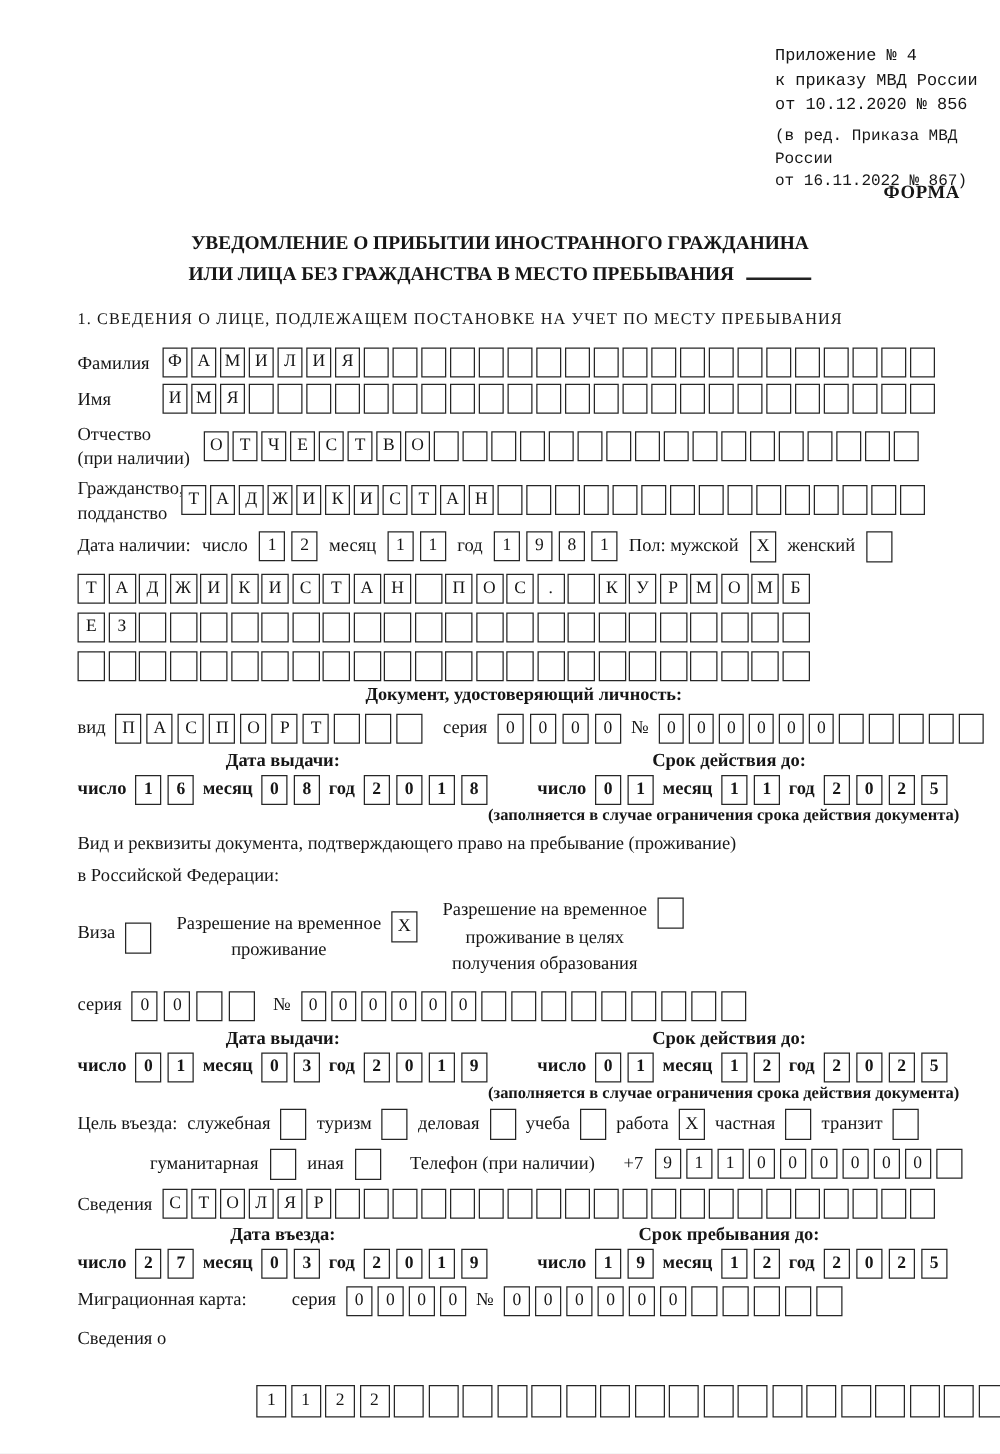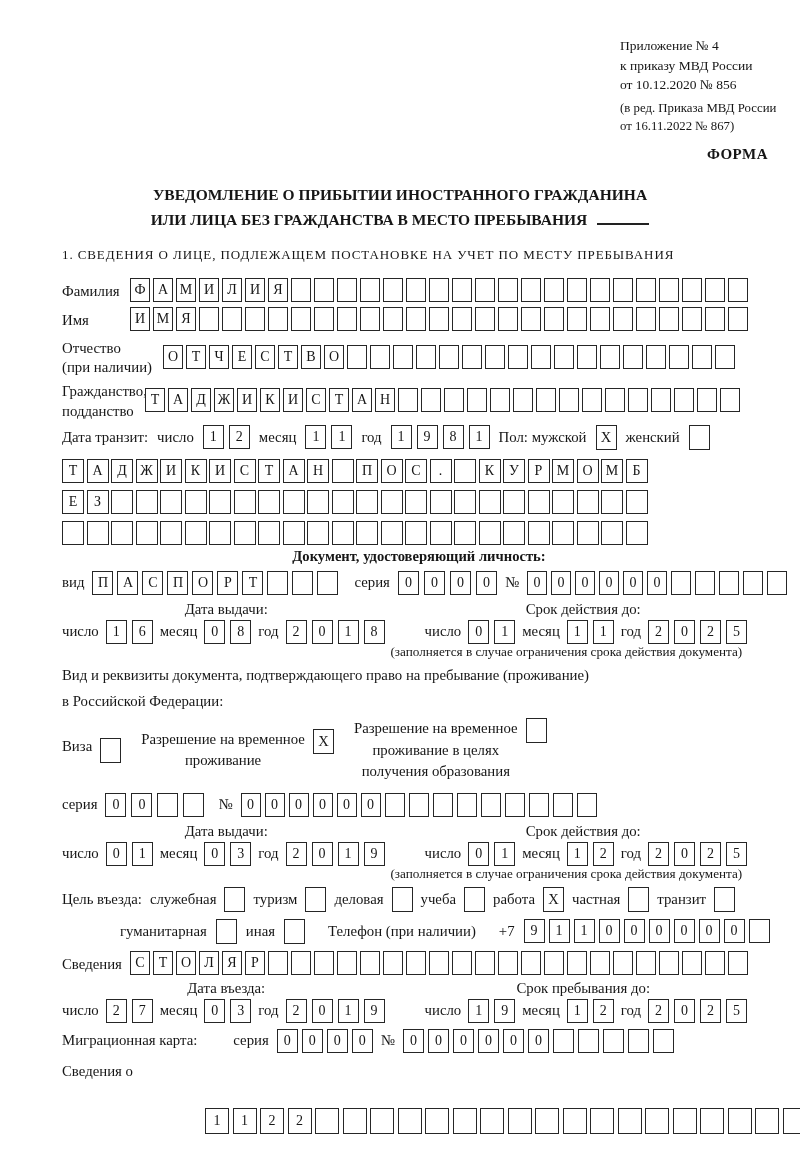--- a/index.html
+++ b/index.html
@@ -6,21 +6,21 @@
   .page{
     position:relative;
     width:800px;height:1163px;
     background:#ffffff;
     font-family:"Liberation Serif","DejaVu Serif",serif;
     color:#161616;
     overflow:hidden;
     margin:0 auto;
   }
   
-  .hdr{position:absolute;left:620px;top:36px;font-size:13.5px;line-height:1.45;}
+  .hdr{position:absolute;left:620px;top:36px;font-size:13.5px;line-height:1.45;font-family:Liberation Mono, monospace;}
   .hdr .sub{margin-top:5px;font-size:12.8px;line-height:1.4;}
   .forma{position:absolute;top:146px;right:32px;font-weight:bold;font-size:15px;letter-spacing:.5px;}
   .title{position:absolute;top:183px;left:0;width:100%;text-align:center;font-weight:bold;font-size:15.5px;line-height:1.6;}
   .title .uline{display:inline-block;width:52px;border-bottom:2px solid #222;margin-left:10px;vertical-align:baseline;}
   .sec1{position:absolute;top:247px;left:62px;font-weight:normal;font-size:13px;letter-spacing:.9px;}
 
   .body{position:absolute;left:62px;top:278px;width:714px;}
 
   .row{display:flex;align-items:center;margin-bottom:5px;}
   .lbl{font-size:14.8px;line-height:1.3;padding-top:3px;flex-shrink:0;}
@@ -39,21 +39,21 @@
   .cells-dt .cell{width:19px;}
   .cells-rep{gap:3.5px}
   .cells-rep .cell{width:22px;height:24px;line-height:24px;}
   .cb{
     display:inline-block;width:19px;height:23px;flex-shrink:0;
     border:1.6px solid #262626;text-align:center;
     font-size:14.5px;line-height:23px;background:#fff;box-sizing:content-box;
   }
   .stack{display:flex;flex-direction:column;gap:7px;}
   .grp{display:flex;align-items:center;gap:7px;font-size:14.8px;}
-  .twocol{display:flex;width:100%;}
+  .twocol{display:flex;width:100%;font-weight:bold;}
   .col-l{width:46%;}
   .col-r{width:54%;}
   .dhead{text-align:center;font-size:14.8px;margin-bottom:2px;}
   .note{font-size:13.2px;text-align:left;}
   .bold-center{width:100%;text-align:center;font-weight:bold;font-size:14.6px;margin:2px 0 6px 0;}
   .plain{font-size:14.8px;line-height:1.5;}
   .ck-item{display:flex;align-items:flex-start;gap:8px;font-size:14.8px;}
   .ck-center{text-align:center;line-height:1.45;}.mt4{margin-top:4px}
 </style>
 </head>
@@ -211,21 +211,21 @@
           <span class="cell"></span>
           <span class="cell"></span>
           <span class="cell"></span>
           <span class="cell"></span>
           <span class="cell"></span>
           <span class="cell"></span>
         </span>
     </div>
 
     <div class="row grp" style="gap:9px;margin-bottom:7px">
-      <span>Дата транзит:</span>
+      <span>Дата наличии:</span>
       <span>число</span>
       <span class="cells cells-dt">
           <span class="cell">1</span>
           <span class="cell">2</span>
         </span>
       <span>месяц</span>
       <span class="cells cells-dt">
           <span class="cell">1</span>
           <span class="cell">1</span>
         </span>

